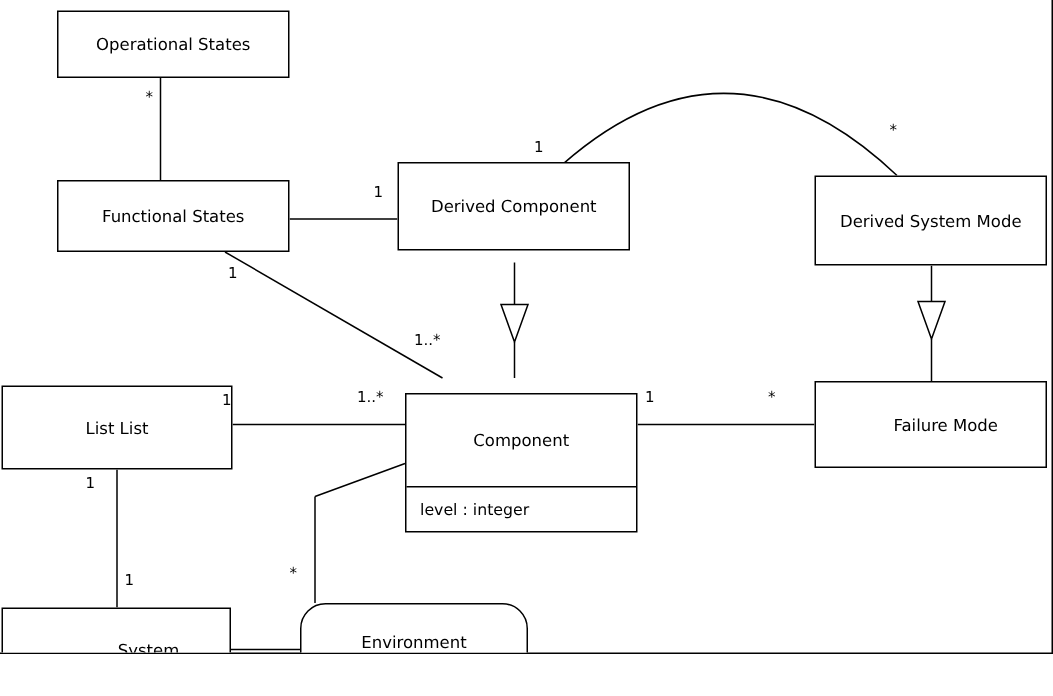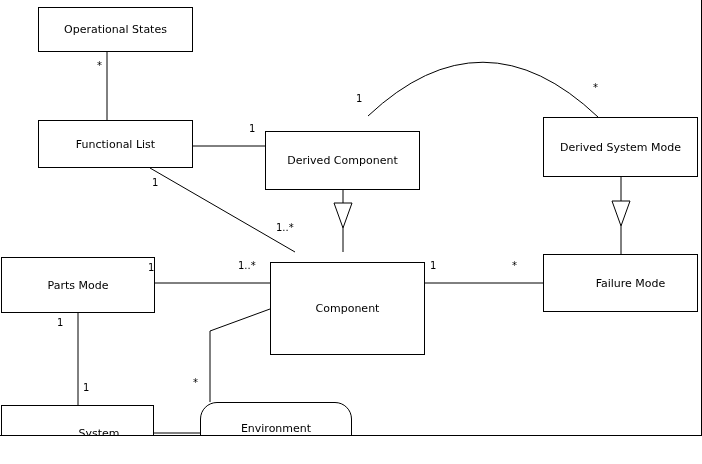--- a/index.html
+++ b/index.html
@@ -92,37 +92,38 @@
 
     <line x1="210" y1="402" x2="210" y2="331"></line>
     <line x1="210" y1="331" x2="270" y2="309"></line>
   </svg>
 
   <div class="uml-class" style="left:38px; top:7px; width:155px; height:45px;">
     <div class="uml-title">Operational States</div>
   </div>
 
   <div class="uml-class" style="left:38px; top:120px; width:155px; height:48px;">
-    <div class="uml-title">Functional List</div>
+    <div class="uml-title">Functional States</div>
   </div>
 
-  <div class="uml-class" style="left:265px; top:131px; width:155px; height:59px;">
+  <div class="uml-class" style="left:265px; top:108px; width:155px; height:59px;">
     <div class="uml-title">Derived Component</div>
   </div>
 
   <div class="uml-class" style="left:543px; top:117px; width:155px; height:60px;">
     <div class="uml-title">Derived System Mode</div>
   </div>
 
   <div class="uml-class" style="left:1px; top:257px; width:154px; height:56px;">
-    <div class="uml-title">Parts Mode</div>
+    <div class="uml-title">List List</div>
   </div>
 
   <div class="uml-class" style="left:270px; top:252px; width:155px; height:93px;margin-top:10px;">
     <div class="uml-title">Component</div>
+    <div class="uml-attrs">level : integer</div>
   </div>
 
   <div class="uml-class" style="left:543px; top:254px; width:155px; height:58px;padding-left:20px;">
     <div class="uml-title">Failure Mode</div>
   </div>
 
   <div class="uml-class" style="left:1px; top:405px; width:153px; height:56px;padding-left:43px;">
     <div class="uml-title">System</div>
   </div>
 

